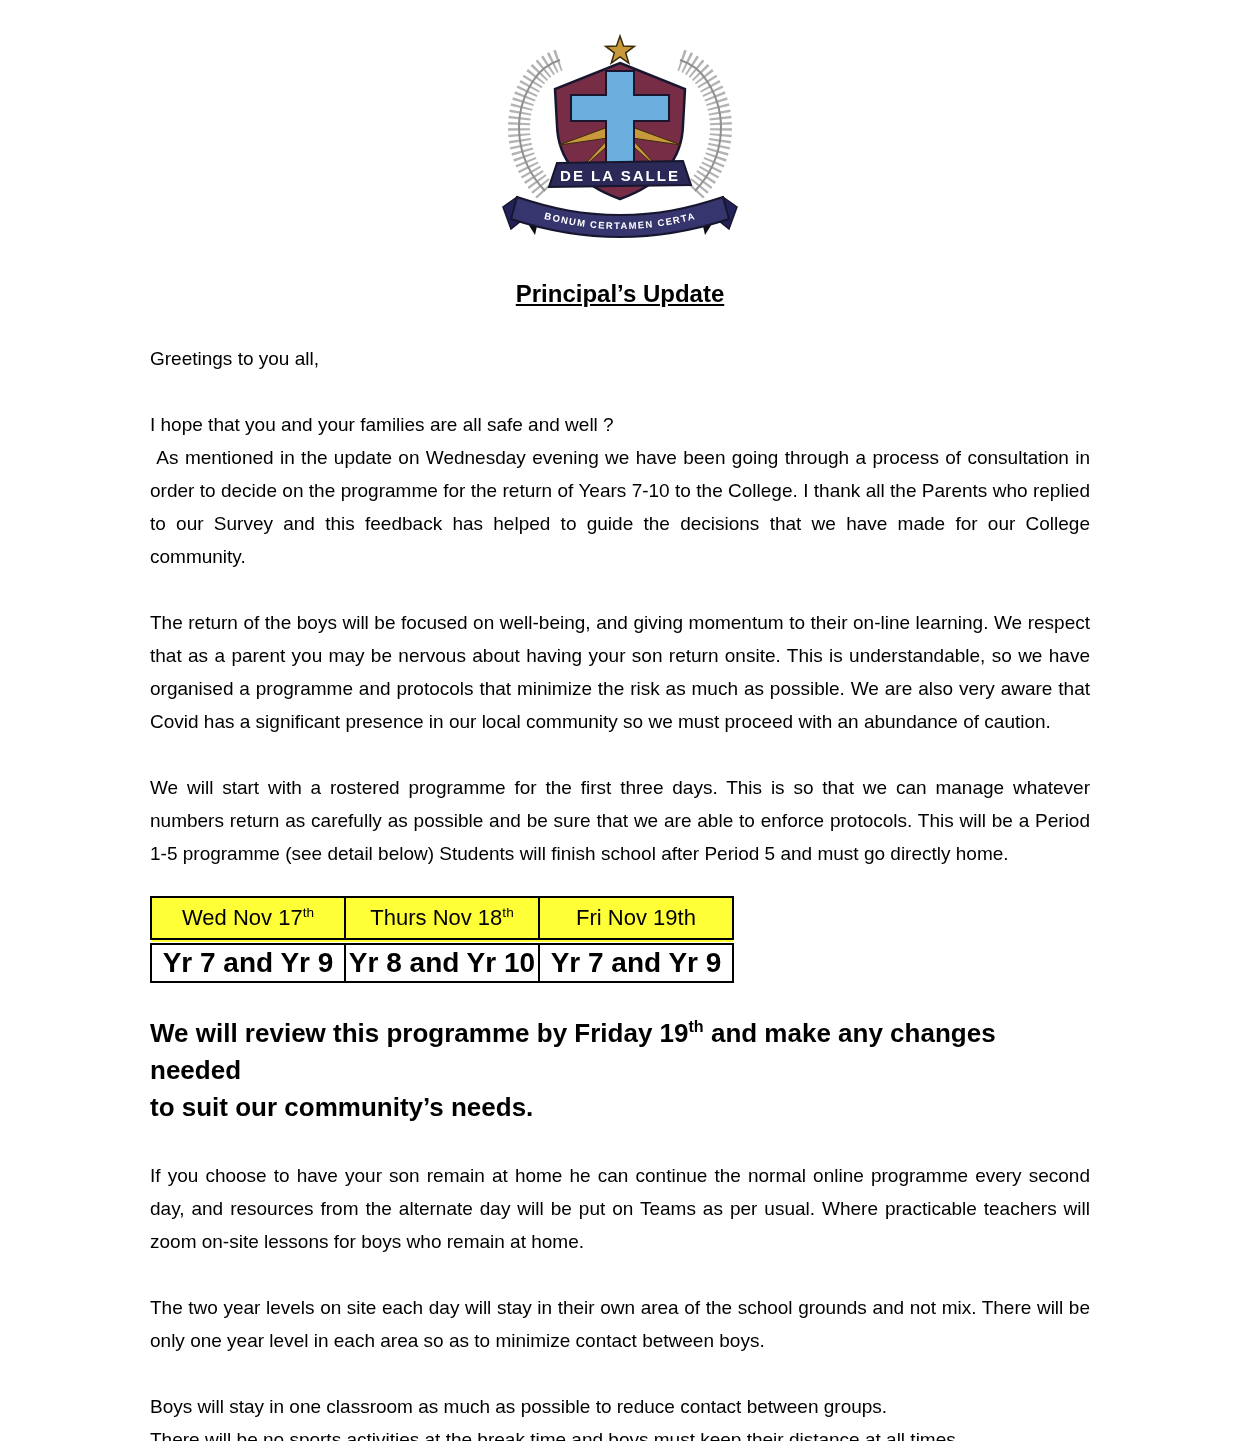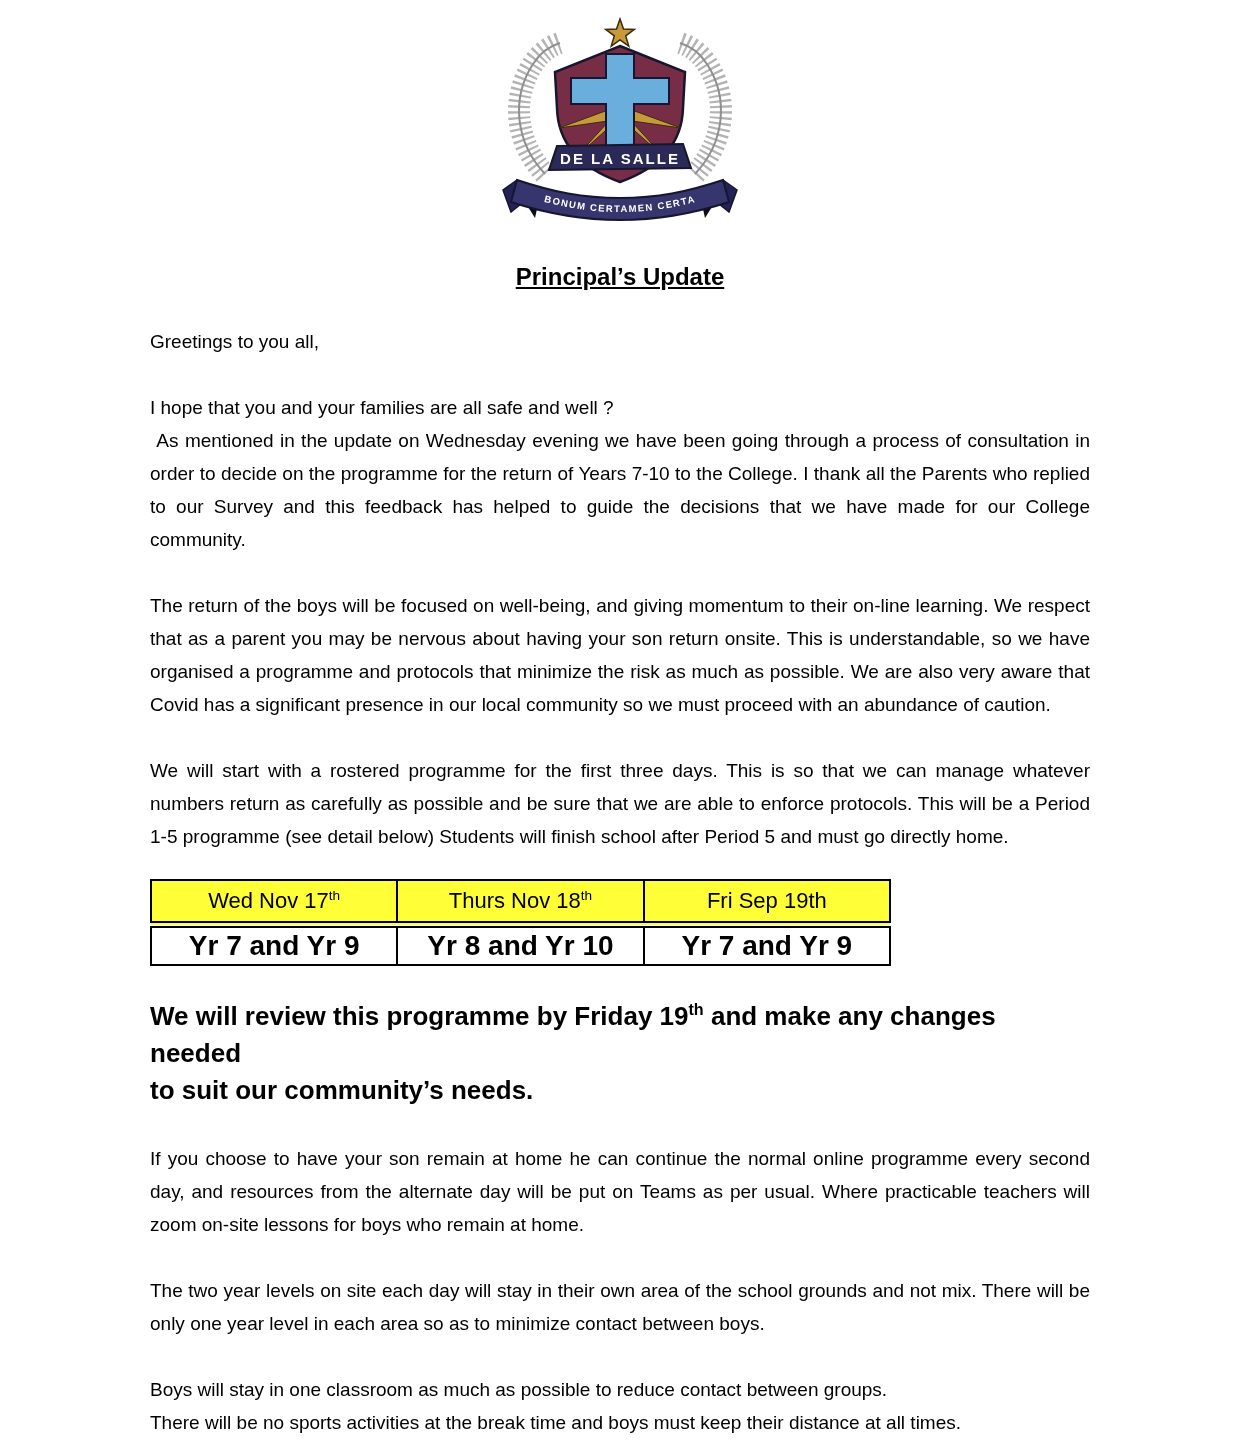--- a/index.html
+++ b/index.html
@@ -5,21 +5,21 @@
   html,body { margin:0; padding:0; background:#ffffff; }
   .page {
     position: relative;
     width: 1240px;
     height: 1441px;
     background: #ffffff;
     overflow: hidden;
     font-family: "Liberation Sans", sans-serif;
     color: #000;
   }
-  .logo { padding-top: 12px; text-align: center; text-decoration: underline; }
+  .logo { padding-top: 29px; text-align: center; text-decoration: underline; }
   .title {
     margin: 34px 0 0 0;
     text-align: center;
     font-size: 24px;
     font-weight: bold;
     text-decoration: underline;
     line-height: 30px;
   }
   .content { margin: 0 150px; width: 940px; }
   .body {
@@ -27,21 +27,21 @@
     font-size: 19px;
     line-height: 33px;
   }
   .greeting { }
   .just { text-align: justify; }
   .pre { white-space: pre-wrap; }
   sup { vertical-align: super; font-size: 62%; line-height: 0; }
   table.roster {
     margin-top: 26px;
     border-collapse: collapse;
-    width: 741px;
+    width: 584px;
     table-layout: fixed;
   }
   table.roster th, table.roster td {
     border: 2px solid #000;
     text-align: center;
     vertical-align: middle;
   }
   table.roster th {
     background: #ffff38;
     font-weight: normal;
@@ -125,21 +125,21 @@
 
     <p class="body just">The return of the boys will be focused on well-being, and giving momentum to their on-line learning. We respect that as a parent you may be nervous about having your son return onsite. This is understandable, so we have organised a programme and protocols that minimize the risk as much as possible. We are also very aware that Covid has a significant presence in our local community so we must proceed with an abundance of caution.</p>
 
     <p class="body just">We will start with a rostered programme for the first three days. This is so that we can manage whatever numbers return as carefully as possible and be sure that we are able to enforce protocols.  This will be a Period 1-5 programme (see detail below) Students will finish school after Period 5 and must go directly home.</p>
 
     <table class="roster">
       <thead>
         <tr>
           <th><span>Wed Nov 17</span><sup>th</sup></th>
           <th><span>Thurs Nov 18</span><sup>th</sup></th>
-          <th><span>Fri Sep 19th</span><sup></sup></th>
+          <th><span>Fri Nov 19th</span><sup></sup></th>
         </tr>
       </thead>
       <tbody>
         <tr>
           <td>Yr 7 and Yr 9</td>
           <td>Yr 8 and Yr 10</td>
           <td>Yr 7 and Yr 9</td>
         </tr>
       </tbody>
     </table>

